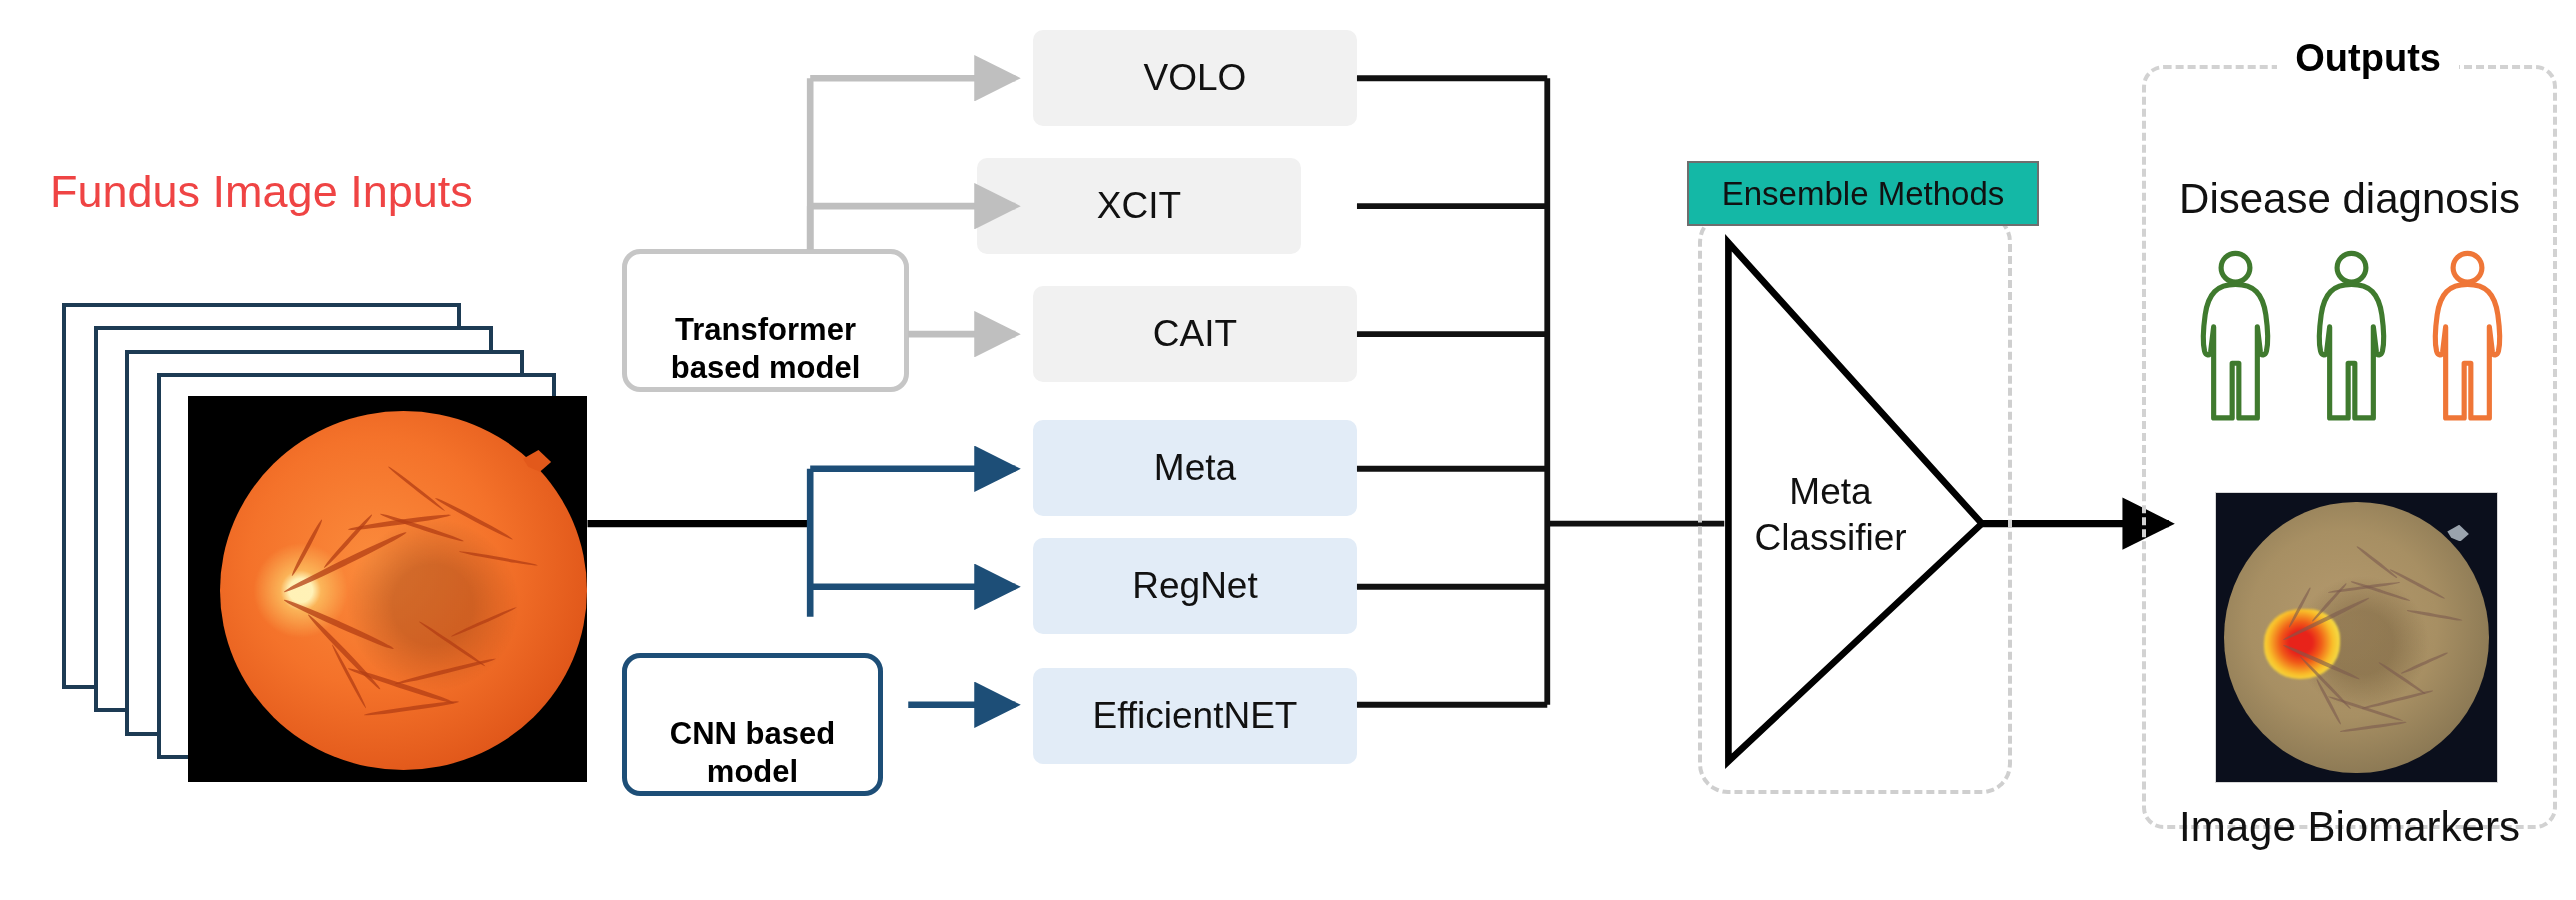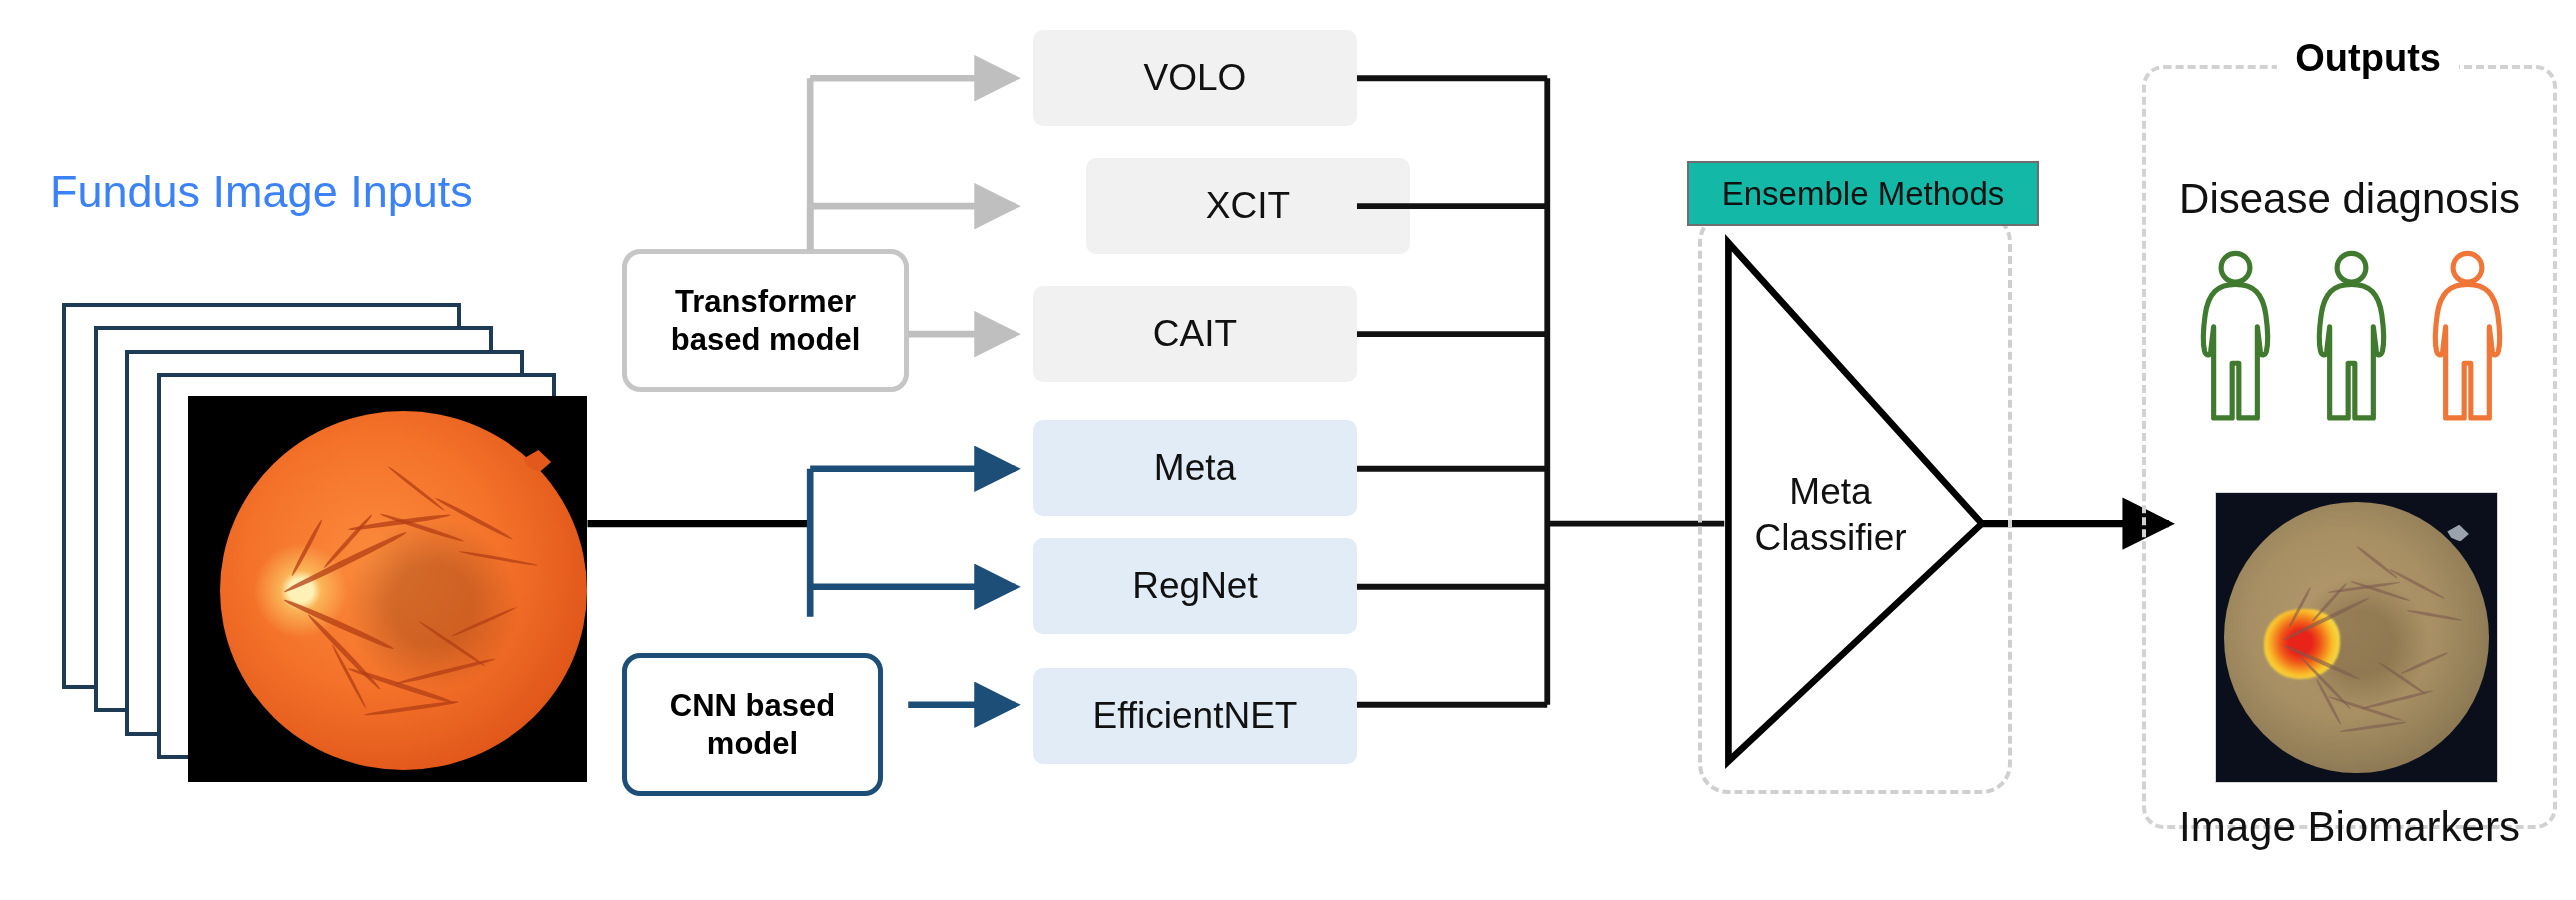--- a/index.html
+++ b/index.html
@@ -1,52 +1,52 @@
 <!DOCTYPE html>
 <html style="font-size:13.3px"><head>
 <meta charset="utf-8">
 <style>
   html,body{margin:0;padding:0;background:#ffffff;}
   body{width:2576px;height:901px;position:relative;overflow:hidden;
        font-family:"Liberation Sans","DejaVu Sans",sans-serif;color:#000;}
   .abs{position:absolute;}
 
   
-  #input-title{left:50px;top:166px;font-size:45px;color:#3b82f6;white-space:nowrap;}
+  #input-title{left:50px;top:166px;font-size:45px;color:#ef4444;white-space:nowrap;}
   #stack{left:62px;top:303px;width:524px;height:490px;}
   .card{position:absolute;background:#ffffff;border:4.2px solid #1d3b54;box-sizing:border-box;}
   .c1{left:0px;  top:0px;  width:399px;height:386px;}
   .c2{left:32px; top:23px; width:399px;height:386px;}
   .c3{left:63px; top:47px; width:399px;height:386px;}
   .c4{left:95px;top:70px; width:399px;height:386px;}
   #fundus-in{position:absolute;left:126px;top:93px;width:399px;height:386px;
       background:#000;overflow:hidden;}
   #fundus-in .globe{position:absolute;left:8%;top:4%;width:92%;height:93%;border-radius:50%;
       background:
         radial-gradient(circle at 22% 50%, rgba(255,248,190,.95) 0 3.5%, rgba(255,226,120,.55) 6%, rgba(255,170,60,0) 14%),
         radial-gradient(circle at 58% 54%, rgba(120,45,10,.30) 0 14%, rgba(120,45,10,0) 30%),
         radial-gradient(circle at 42% 42%, #fb8b3c 0%, #f4722a 42%, #e2591b 72%, #c0430f 100%);}
   #fundus-in .v{position:absolute;background:#b33d14;border-radius:50%;transform-origin:left center;opacity:.75;}
   #fundus-in .notch{position:absolute;right:9%;top:14%;width:28px;height:21.6px;background:#e2591b;
       clip-path:polygon(0 40%,55% 0,100% 55%,60% 100%,18% 78%);}
 
   
   .cat{position:absolute;background:#fff;box-sizing:border-box;display:flex;
-       align-items:center;justify-content:center;text-align:center;font-weight:bold;
+       align-items:flex-end;justify-content:center;text-align:center;font-weight:bold;
        font-size:31px;line-height:1.22;}
   #cat-transformer{left:622px;top:249px;width:287px;height:143px;border:5.8px solid #c6c6c6;border-radius:18.3px;}
   #cat-cnn{left:622px;top:653px;width:261px;height:143px;border:5.8px solid #1d4e77;border-radius:18.3px;}
 
   
   .model{position:absolute;width:324px;height:96px;border-radius:10px;
          display:flex;align-items:center;justify-content:center;font-size:37px;color:#111;}
   .m-transformer{background:#f1f1f1;}
   .m-cnn{background:#e2ecf7;}
   #m-volo{left:1033px;top:30px;}
-  #m-xcit{left:1086px;top:158px;}
+  #m-xcit{left:977px;top:158px;}
   #m-cait{left:1033px;top:286px;}
   #m-nfnet{left:1033px;top:420px;}
   #m-regnet{left:1033px;top:538px;}
   #m-effnet{left:1033px;top:656px;margin-top:12px;}
 
   
   #ensemble-panel{left:1698px;top:212px;width:314px;height:582px;
       border:4.2px dashed #cfcfcf;border-radius:30px;box-sizing:border-box;background:transparent;}
   #ensemble-label{left:1687px;top:161px;width:352px;height:65px;border:2.5px solid #6e6e6e;
       background:#14b8a6;display:flex;align-items:center;justify-content:center;

